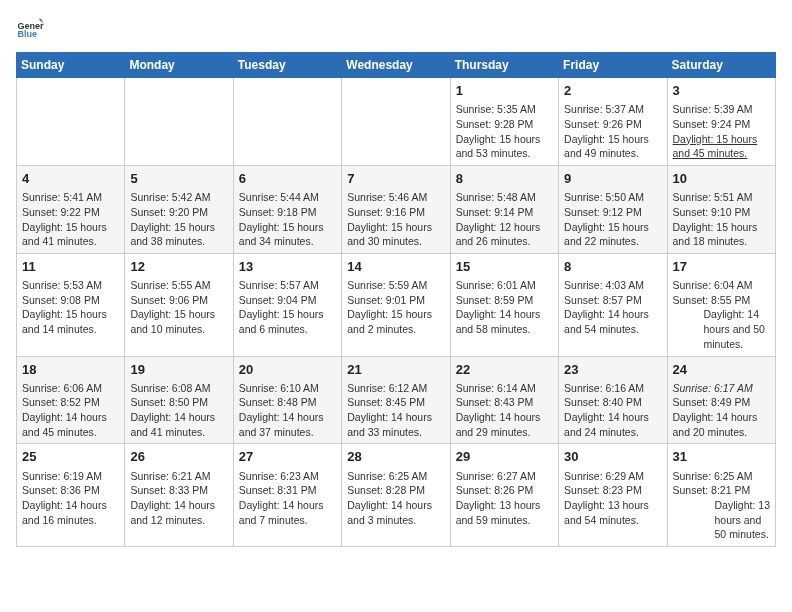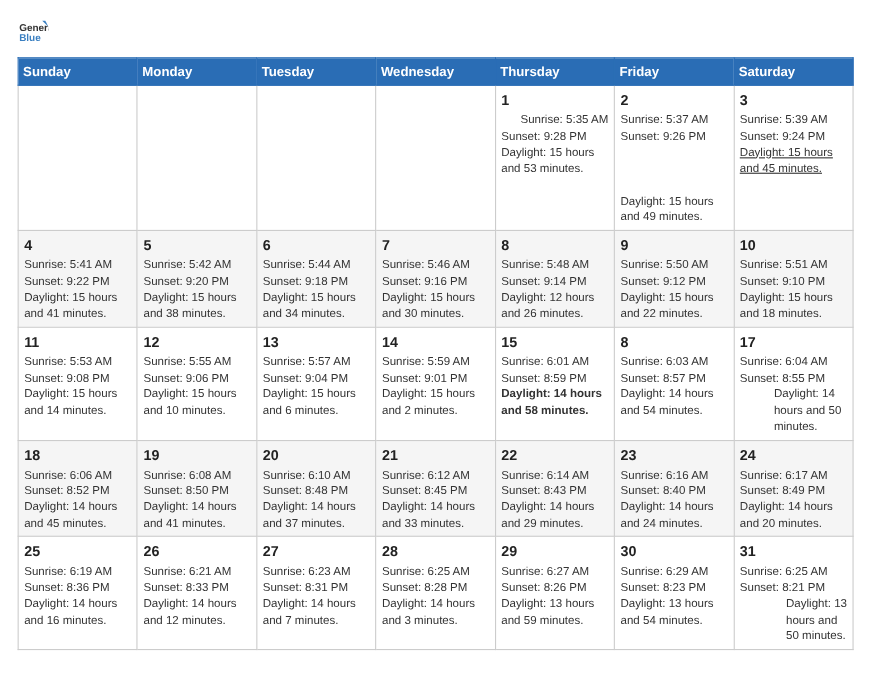--- a/index.html
+++ b/index.html
@@ -109,29 +109,29 @@
       </tr>
   </thead>
   <tbody id="calendar-body">
   <tr>
         <td class="empty-cell"></td>
         <td class="empty-cell"></td>
         <td class="empty-cell"></td>
         <td class="empty-cell"></td>
         <td>
           <span class="day-num">1</span>
-          <span style="display: block; text-align: right;">Sunrise: 5:35 AM</span>
+          <span style="display: block;">Sunrise: 5:35 AM</span>
           <span style="display: block;">Sunset: 9:28 PM</span>
           <span style="display: block;">Daylight: 15 hours and 53 minutes.</span>
         </td>
         <td>
           <span class="day-num">2</span>
           <span style="display: block;">Sunrise: 5:37 AM</span>
           <span style="display: block;">Sunset: 9:26 PM</span>
-          <span style="display: block; margin-top: 44px;">Daylight: 15 hours and 49 minutes.</span>
+          <span style="display: block;">Daylight: 15 hours and 49 minutes.</span>
         </td>
         <td>
           <span class="day-num">3</span>
           <span style="display: block;">Sunrise: 5:39 AM</span>
           <span style="display: block;">Sunset: 9:24 PM</span>
           <span style="display: block; text-decoration: underline;">Daylight: 15 hours and 45 minutes.</span>
         </td>
       </tr>
       <tr>
         <td>
@@ -199,25 +199,25 @@
         <td>
           <span class="day-num">14</span>
           <span style="display: block;">Sunrise: 5:59 AM</span>
           <span style="display: block;">Sunset: 9:01 PM</span>
           <span style="display: block;">Daylight: 15 hours and 2 minutes.</span>
         </td>
         <td>
           <span class="day-num">15</span>
           <span style="display: block;">Sunrise: 6:01 AM</span>
           <span style="display: block;">Sunset: 8:59 PM</span>
-          <span style="display: block; font-weight: bold;">Daylight: 14 hours and 58 minutes.</span>
+          <span style="display: block;">Daylight: 14 hours and 58 minutes.</span>
         </td>
         <td>
           <span class="day-num">8</span>
-          <span style="display: block;">Sunrise: 6:03 AM</span>
+          <span style="display: block;">Sunrise: 4:03 AM</span>
           <span style="display: block;">Sunset: 8:57 PM</span>
           <span style="display: block;">Daylight: 14 hours and 54 minutes.</span>
         </td>
         <td>
           <span class="day-num">17</span>
           <span style="display: block;">Sunrise: 6:04 AM</span>
           <span style="display: block;">Sunset: 8:55 PM</span>
           <span style="display: block; margin-left: 31px;">Daylight: 14 hours and 50 minutes.</span>
         </td>
       </tr>
@@ -253,21 +253,21 @@
           <span style="display: block;">Daylight: 14 hours and 29 minutes.</span>
         </td>
         <td>
           <span class="day-num">23</span>
           <span style="display: block;">Sunrise: 6:16 AM</span>
           <span style="display: block;">Sunset: 8:40 PM</span>
           <span style="display: block;">Daylight: 14 hours and 24 minutes.</span>
         </td>
         <td>
           <span class="day-num">24</span>
-          <span style="display: block;">Sunrise: 6:17 AM</span>
+          <span style="display: block; font-style: italic;">Sunrise: 6:17 AM</span>
           <span style="display: block;">Sunset: 8:49 PM</span>
           <span style="display: block;">Daylight: 14 hours and 20 minutes.</span>
         </td>
       </tr>
       <tr>
         <td>
           <span class="day-num">25</span>
           <span style="display: block;">Sunrise: 6:19 AM</span>
           <span style="display: block;">Sunset: 8:36 PM</span>
           <span style="display: block;">Daylight: 14 hours and 16 minutes.</span>

